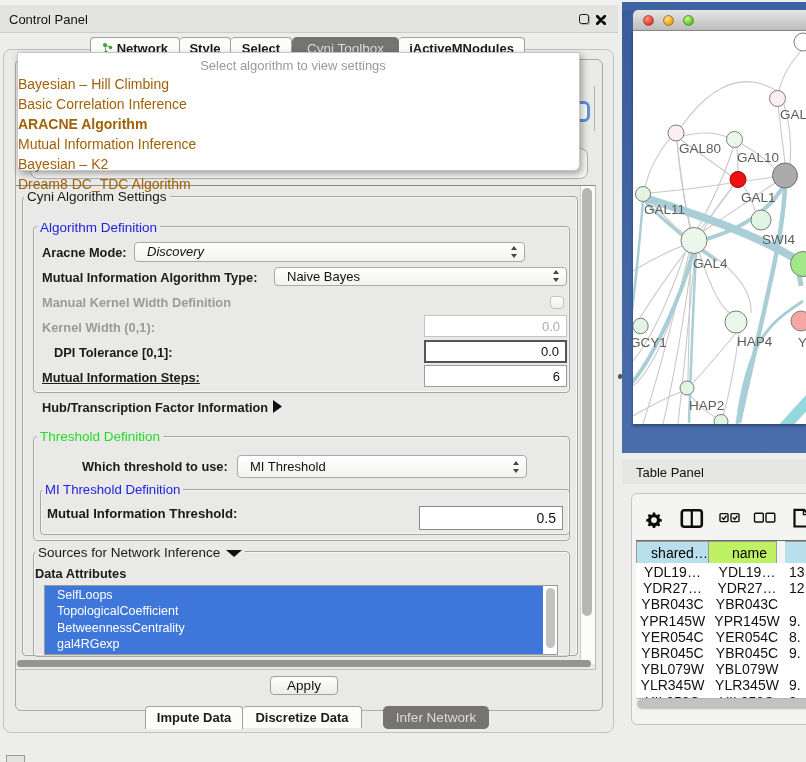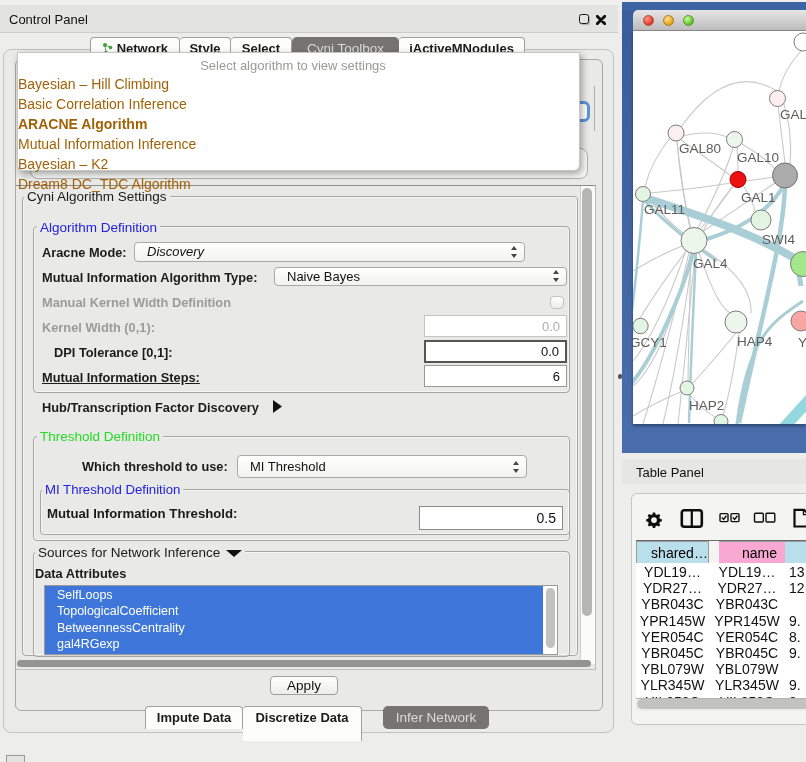--- a/index.html
+++ b/index.html
@@ -74,21 +74,21 @@
 
 <div class="lbl dis" style="left:42px; top:320px;">Kernel Width (0,1):</div>
 <div class="fld" style="left:424px; top:315px; width:143px; height:22px; border:1px solid #c4c4c2; color:#aeaeac;">0.0</div>
 
 <div class="lbl" style="left:42px; top:345px;margin-left:12px;">DPI Tolerance [0,1]:</div>
 <div class="fld" style="left:424px; top:340px; width:143px; height:23px; border:2px solid #555553; color:#111;">0.0</div>
 
 <div class="lbl" style="left:42px; top:370px;text-decoration:underline;">Mutual Information Steps:</div>
 <div class="fld" style="left:424px; top:365px; width:143px; height:22px; border:1px solid #9a9a98; color:#111;">6</div>
 
-<div class="lbl" style="left:42px; top:400px;">Hub/Transcription Factor Discovery</div>
+<div class="lbl" style="left:42px; top:400px;">Hub/Transcription Factor Information</div>
 <svg class="abs" style="left:272px; top:400px;" width="11" height="13" viewBox="0 0 11 13">
     <path d="M1 0 L10 6.5 L1 13 Z" fill="#111"></path>
   </svg>
 
 <div class="grp" style="left:33px; top:436px; width:537px; height:105px;"></div>
 <div class="gtitle" style="left:37px; top:429px; color:#24dc24;">Threshold Definition</div>
 
 <div class="lbl" style="left:82px; top:459px;">Which threshold to use:</div>
 <div class="combo" style="left:237px; top:455px; width:290px; height:23px;">MI Threshold<svg class="arr" viewBox="0 0 8 12">
       <path d="M4 0 L7 4 H1 Z" fill="#444"></path>
@@ -107,21 +107,21 @@
 <div class="abs" style="left:44px; top:585px; width:514px; height:70px; background:#fff; border:1px solid #9a9a98;"></div>
 <div class="abs" style="left:45px; top:586px; width:498px; height:68px; background:#3e76d9;"></div>
 <div class="abs" style="left:57px; top:587px; font-size:12.5px; color:#fff; line-height:16.4px;">SelfLoops<br>TopologicalCoefficient<br>BetweennessCentrality<br>gal4RGexp</div>
 <div class="abs" style="left:546px; top:588px; width:9px; height:60px; background:#c2c2c0; border-radius:4.5px;"></div>
 
 <div class="abs" style="left:17px; top:660px; width:574px; height:7px; background:#949492; border-radius:3.5px;"></div>
 
 <div class="abs" style="left:270px; top:676px; width:68px; height:19px; background:linear-gradient(#ffffff,#ececea); border:1px solid #9f9f9d; border-radius:4px; font-size:13.5px; color:#111; text-align:center; line-height:17px;">Apply</div>
 
 <div class="abs" style="left:145px; top:706px; height:23px;">
-  <div class="tab" style="width:98px; height:23px; line-height:22px;">Impute Data</div><div class="tab" style="width:119px; height:35px; line-height:22px; border-left:none;">Discretize Data</div><div class="tab dark" style="width:106px; height:23px; line-height:22px;margin-left:21px;">Infer Network</div>
+  <div class="tab" style="width:98px; height:23px; line-height:22px;">Impute Data</div><div class="tab" style="width:119px; height:22px; line-height:22px; border-left:none;">Discretize Data</div><div class="tab dark" style="width:106px; height:23px; line-height:22px;margin-left:21px;">Infer Network</div>
 </div>
 
 <div class="abs" style="left:17px; top:52px; width:563px; height:119px; background:#fff; border:1px solid #c6c6c4; border-radius:0 0 6px 6px; box-shadow:2px 3px 7px rgba(0,0,0,.35); z-index:5;"></div>
 <div class="abs" style="left:8px; top:58px; width:570px; text-align:center; font-size:13px; color:#9a9a98; z-index:6;">Select algorithm to view settings</div>
 <div class="abs" style="left:18px; top:74px; font-size:14px; color:#a16207; line-height:20px; z-index:6;">Bayesian – Hill Climbing<br>Basic Correlation Inference<br><b>ARACNE Algorithm</b><br>Mutual Information Inference<br>Bayesian – K2<br>Dream8 DC_TDC Algorithm</div>
 
 <div class="abs" style="left:618px; top:374px; width:4px; height:5px; background:#55534f; border-radius:60% 40% 50% 50%;"></div>
 
 <div class="abs" style="left:6px; top:755px; width:19px; height:12px; background:#e3e3e1; border:1px solid #9a9a98;"></div>
 
@@ -233,21 +233,21 @@
     <path d="M86.8 9.4 l1.8 2 l2.8 -3.6" stroke-width="1.4"></path>
     <rect x="108.5" y="5.2" width="8.8" height="8.8" rx="1"></rect>
     <rect x="120" y="5.2" width="8.8" height="8.8" rx="1"></rect>
     <path d="M148.5 1.8 h9.5 l4.5 4.5 v12.2 h-14 Z" stroke-width="2.2"></path>
     <path d="M157.5 1.8 v4.8 h5" stroke-width="1.4"></path>
   </g>
 </svg>
 
 <div class="abs" style="left:636px; top:540px; width:170px; height:23px; border-top:1.5px solid #6a6a68;">
   <div style="position:absolute; left:0; top:0; width:73px; height:23px; background:#badfec; border:1px solid #9a9a98; font-size:14px; text-align:center; line-height:22px; text-indent:14px;">shared…</div>
-  <div style="position:absolute; left:83px; top:0; width:68px; height:23px; background:#f9a8d4; border:1px solid #9a9a98; border-left:none; font-size:14px; text-align:center; line-height:22px; text-indent:14px;">name</div>
+  <div style="position:absolute; left:73px; top:0; width:68px; height:23px; background:#bef264; border:1px solid #9a9a98; border-left:none; font-size:14px; text-align:center; line-height:22px; text-indent:14px;">name</div>
   <div style="position:absolute; left:149px; top:0; width:30px; height:23px; background:#badfec; border:1px solid #9a9a98; border-left:none;"></div>
 </div>
 <div class="abs" style="left:636px; top:563px; width:170px; height:135px; background:#fff; overflow:hidden;">
   <div style="position:absolute; left:0; top:1px; width:73px; font-size:14px; color:#111; text-align:center; line-height:16.2px;">YDL19…<br>YDR27…<br>YBR043C<br>YPR145W<br>YER054C<br>YBR045C<br>YBL079W<br>YLR345W<br>YIL053C</div>
   <div style="position:absolute; left:73px; top:1px; width:76px; font-size:14px; color:#111; text-align:center; line-height:16.2px;">YDL19…<br>YDR27…<br>YBR043C<br>YPR145W<br>YER054C<br>YBR045C<br>YBL079W<br>YLR345W<br>YIL053C</div>
   <div style="position:absolute; left:153px; top:1px; width:40px; font-size:14px; color:#111; line-height:16.2px;">13…<br>12…<br>&nbsp;<br>9.<br>8.<br>9.<br>&nbsp;<br>9.<br>9.</div>
 </div>
 <div class="abs" style="left:636px; top:698px; width:170px; height:13px; background:#ececea; border-top:1px solid #b4b4b2;"></div>
 <div class="abs" style="left:637px; top:699px; width:175px; height:10px; background:#c2c2c0; border-radius:5px;"></div>
 

